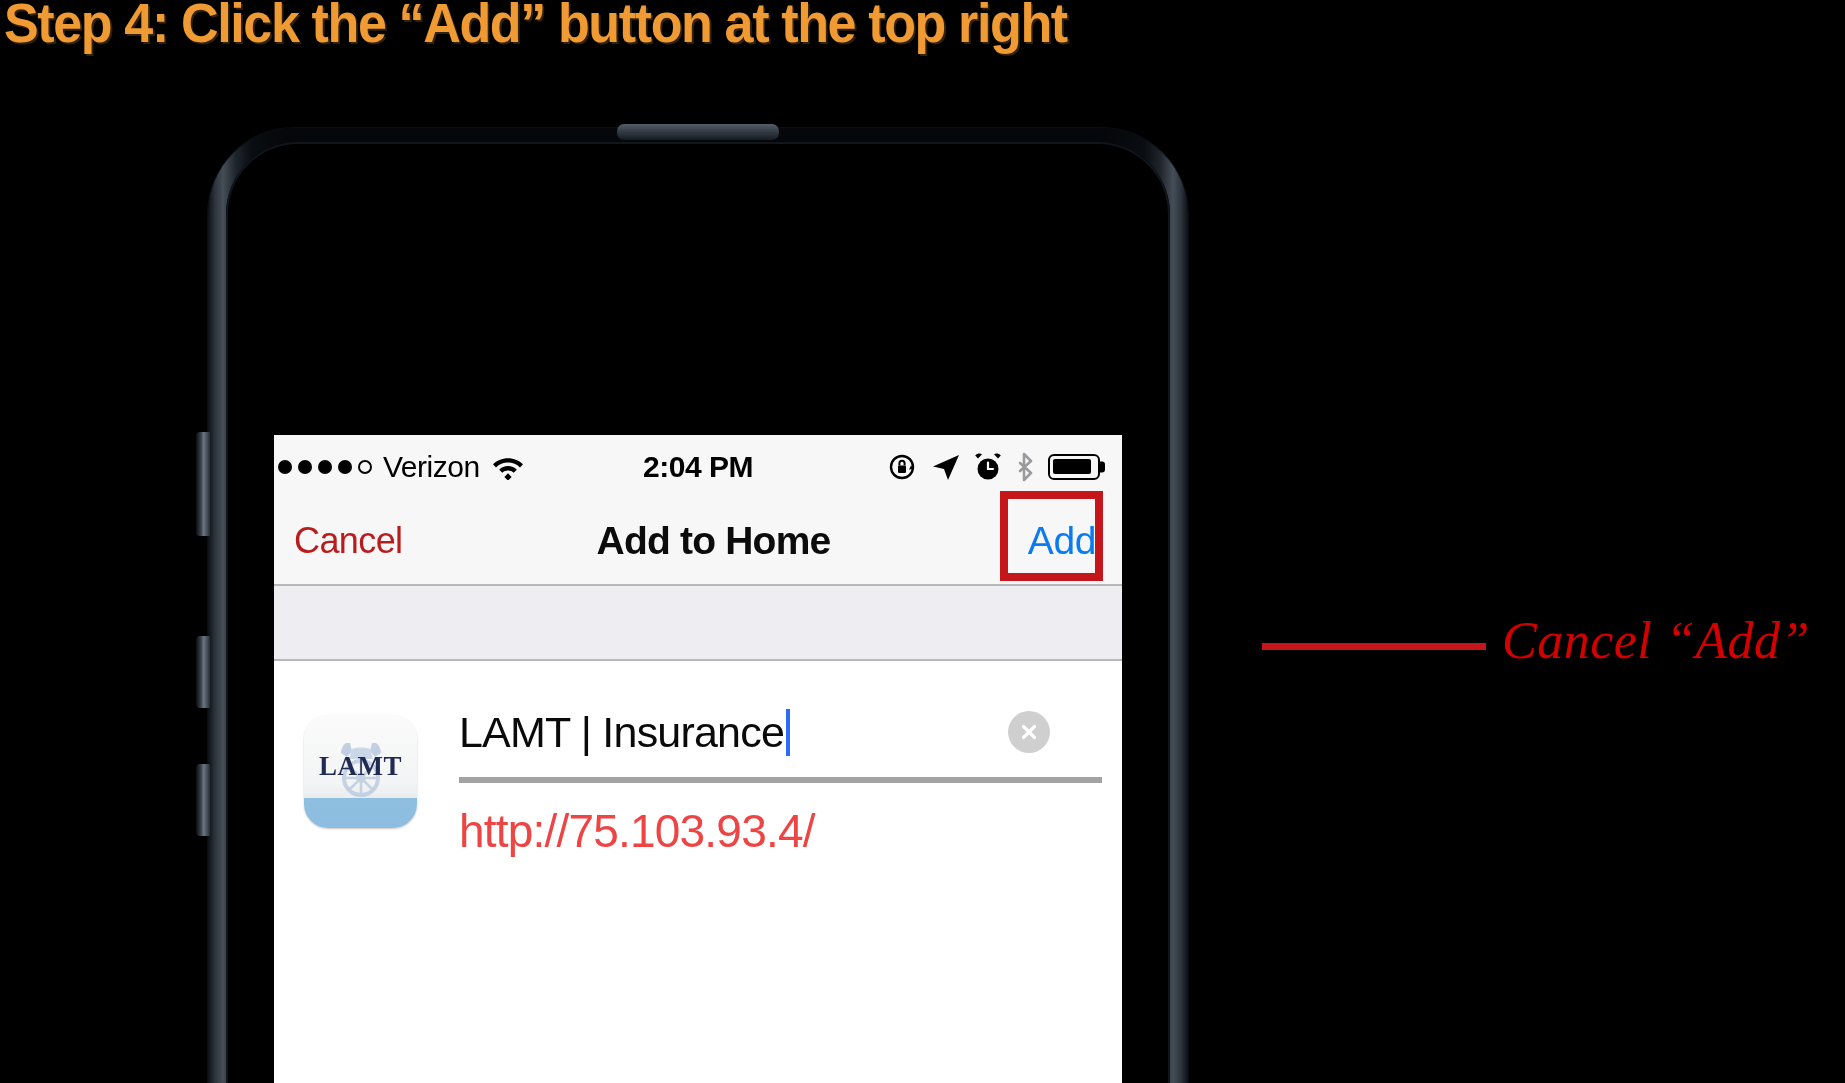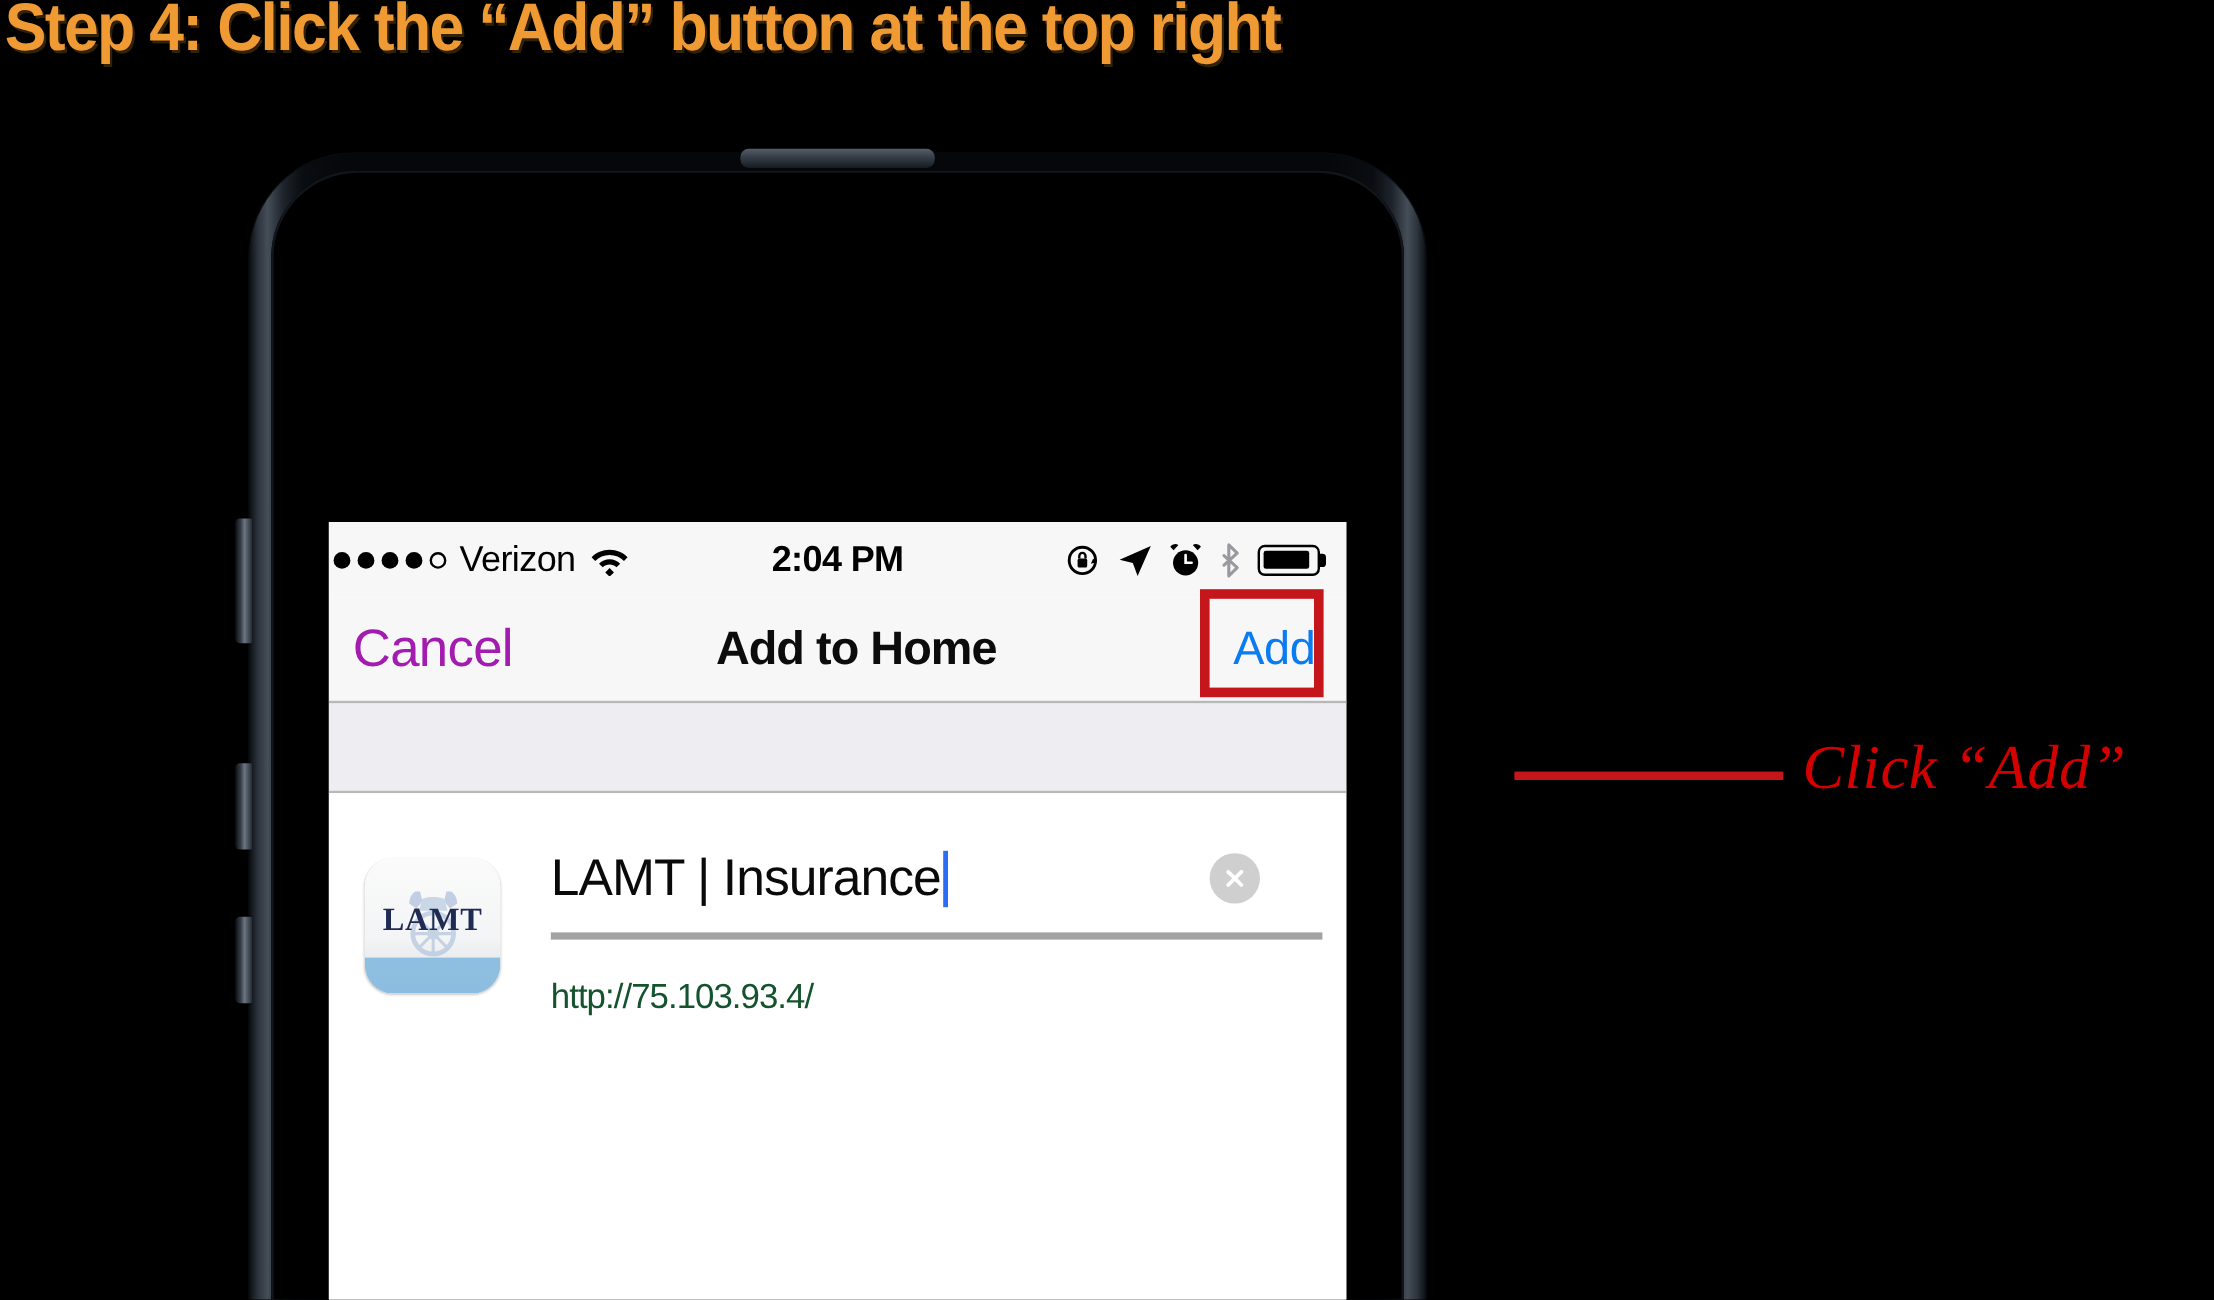--- a/index.html
+++ b/index.html
@@ -177,22 +177,22 @@
   #nav-bar {
     position: relative;
     height: 88px;
     background: #f7f7f7;
     border-bottom: 2px solid #b8b8bb;
     display: flex;
     align-items: center;
     padding: 0 20px;
   }
   #nav-cancel {
-    font-size: 44px;
-    color: #a21caf;
+    font-size: 36px;
+    color: #b91c1c;
     letter-spacing: -.6px;
     cursor: pointer;
   }
   #nav-title {
     position: absolute;
     left: 0; right: 0;
     text-align: center;
     font-size: 39px;
     font-weight: bold;
     color: #0c0c0c;
@@ -309,22 +309,22 @@
     cursor: pointer;
     margin-right: 42px;
   }
 
   #field-url-row {
     display: flex;
     align-items: center;
     height: 96px;
   }
   #field-url-value {
-    font-size: 29px;
-    color: #14532d;
+    font-size: 46px;
+    color: #ef4444;
     letter-spacing: -.8px;
   }
 
   
   #callout-line {
     position: absolute;
     left: 1262px;
     top: 643px;
     width: 224px;
     height: 7px;
@@ -454,15 +454,15 @@
             <span id="field-url-value" placeholder="Address">http://75.103.93.4/</span>
           </div>
 
         </div>
       </div>
 
     </div>
   </div>
 
   <div id="callout-line"></div>
-  <div id="callout-text">Click “Add”</div>
+  <div id="callout-text">Cancel “Add”</div>
 
 </div>
 
 </body></html>

